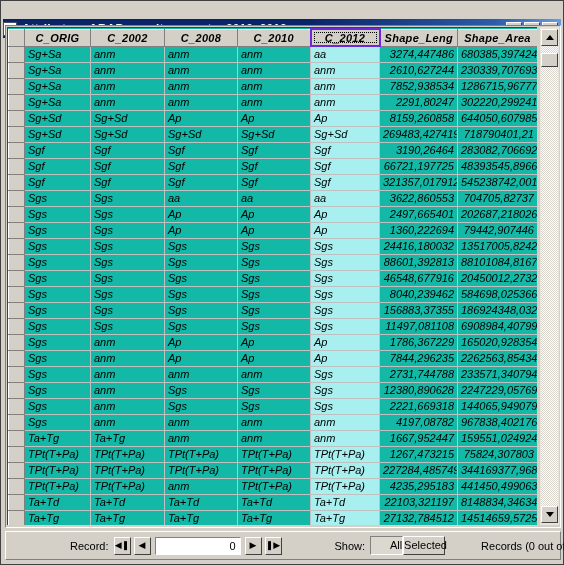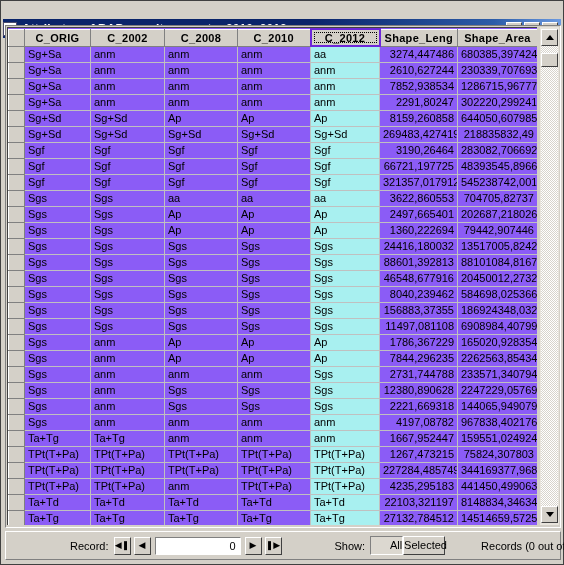--- a/index.html
+++ b/index.html
@@ -109,21 +109,22 @@
     background: #ffffff;
     border-left: 1px solid #404040;
     border-top: 1px solid #404040;
     box-sizing: border-box;
   }
 
   table.grid {
     border-collapse: collapse;
     table-layout: fixed;
     width: 529px;
-    background: #8b5cf6;
+    background: #14b8a6;
+    font-style: italic;
   }
   table.grid th, table.grid td {
     padding: 0;
     margin: 0;
     height: 16px;
     font-size: 11px;
     font-family: "Liberation Sans", sans-serif;
     color: #000000;
     overflow: hidden;
     white-space: nowrap;
@@ -418,21 +419,21 @@
               <td class="c-num">644050,607985</td>
             </tr>
             <tr>
               <td class="rowsel"></td>
               <td class="c-text">Sg+Sd</td>
               <td class="c-text">Sg+Sd</td>
               <td class="c-text">Sg+Sd</td>
               <td class="c-text">Sg+Sd</td>
               <td class="c-text c-hl">Sg+Sd</td>
               <td class="c-num">269483,427419</td>
-              <td class="c-num">218835832,49</td>
+              <td class="c-num">718790401,21</td>
             </tr>
             <tr>
               <td class="rowsel"></td>
               <td class="c-text">Sgf</td>
               <td class="c-text">Sgf</td>
               <td class="c-text">Sgf</td>
               <td class="c-text">Sgf</td>
               <td class="c-text c-hl">Sgf</td>
               <td class="c-num">3190,26464</td>
               <td class="c-num">283082,706692</td>

